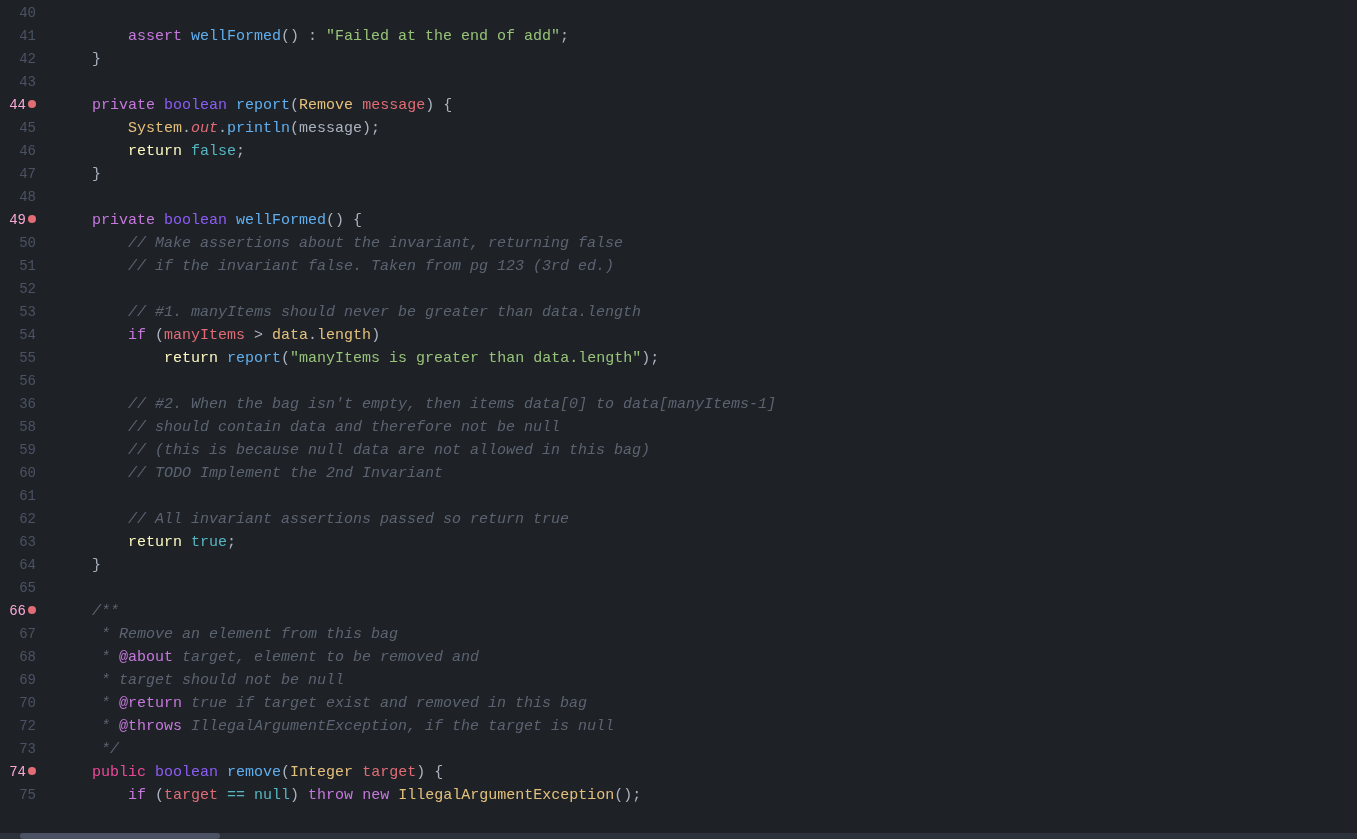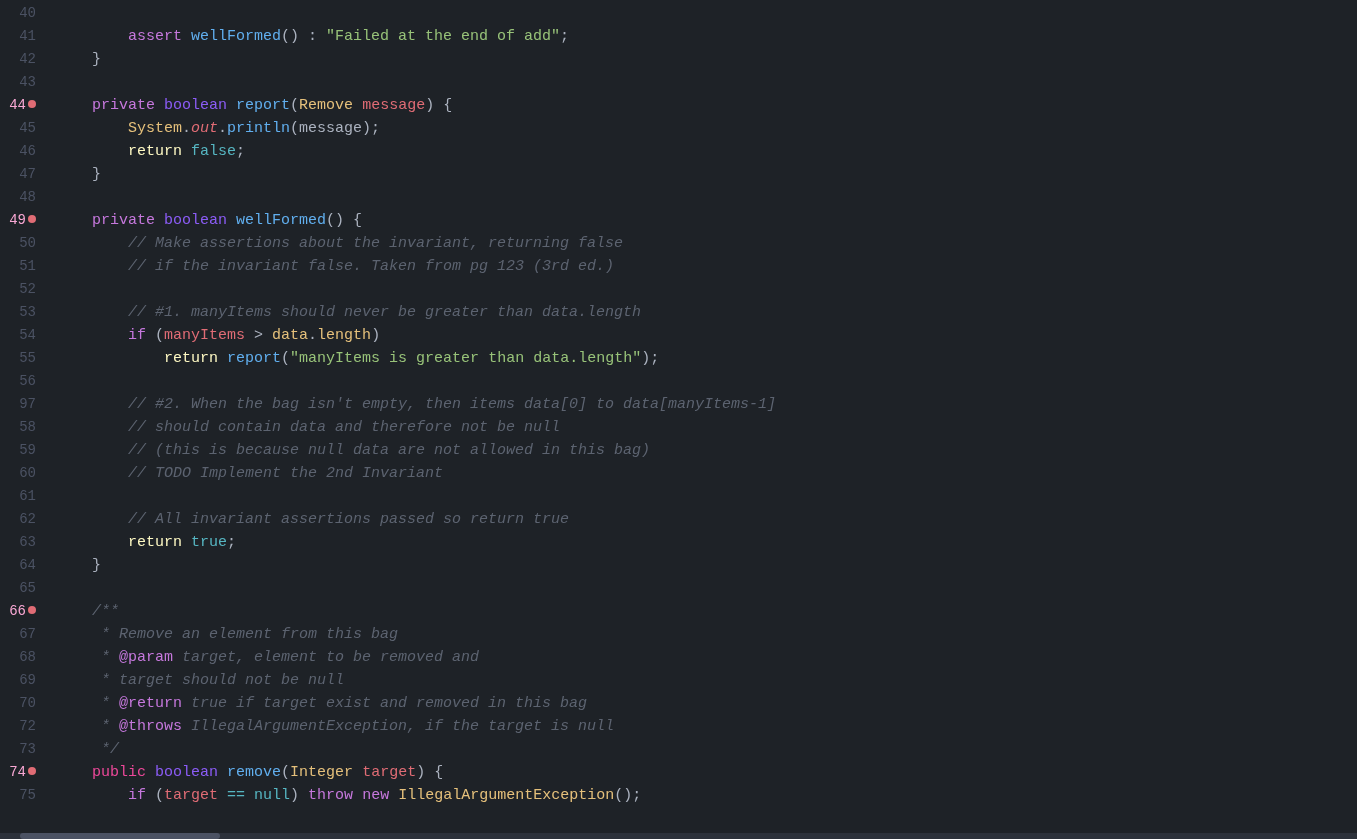--- a/index.html
+++ b/index.html
@@ -184,21 +184,21 @@
       </div>
       <div class="code-line">
         <span class="line-number">55</span>
         <span class="line-content"><span class="normal">            </span><span class="kw-return">return</span><span class="normal"> </span><span class="method">report</span><span class="normal">(</span><span class="string">"manyItems is greater than data.length"</span><span class="normal">);</span></span>
       </div>
       <div class="code-line">
         <span class="line-number">56</span>
         <span class="line-content"> </span>
       </div>
       <div class="code-line">
-        <span class="line-number">97</span>
+        <span class="line-number">36</span>
         <span class="line-content"><span class="comment">        // #2. When the bag isn't empty, then items data[0] to data[manyItems-1]</span></span>
       </div>
       <div class="code-line">
         <span class="line-number">58</span>
         <span class="line-content"><span class="comment">        // should contain data and therefore not be null</span></span>
       </div>
       <div class="code-line">
         <span class="line-number">59</span>
         <span class="line-content"><span class="comment">        // (this is because null data are not allowed in this bag)</span></span>
       </div>
@@ -229,21 +229,21 @@
       <div class="code-line">
         <span class="line-number has-dot">66<span class="dot"></span></span>
         <span class="line-content"><span class="comment">    /**</span></span>
       </div>
       <div class="code-line">
         <span class="line-number">67</span>
         <span class="line-content"><span class="comment">     * Remove an element from this bag</span></span>
       </div>
       <div class="code-line">
         <span class="line-number">68</span>
-        <span class="line-content"><span class="comment">     * </span><span class="comment-tag">@param</span><span class="comment"> target, element to be removed and</span></span>
+        <span class="line-content"><span class="comment">     * </span><span class="comment-tag">@about</span><span class="comment"> target, element to be removed and</span></span>
       </div>
       <div class="code-line">
         <span class="line-number">69</span>
         <span class="line-content"><span class="comment">     * target should not be null</span></span>
       </div>
       <div class="code-line">
         <span class="line-number">70</span>
         <span class="line-content"><span class="comment">     * </span><span class="comment-tag">@return</span><span class="comment"> true if target exist and removed in this bag</span></span>
       </div>
       <div class="code-line">

